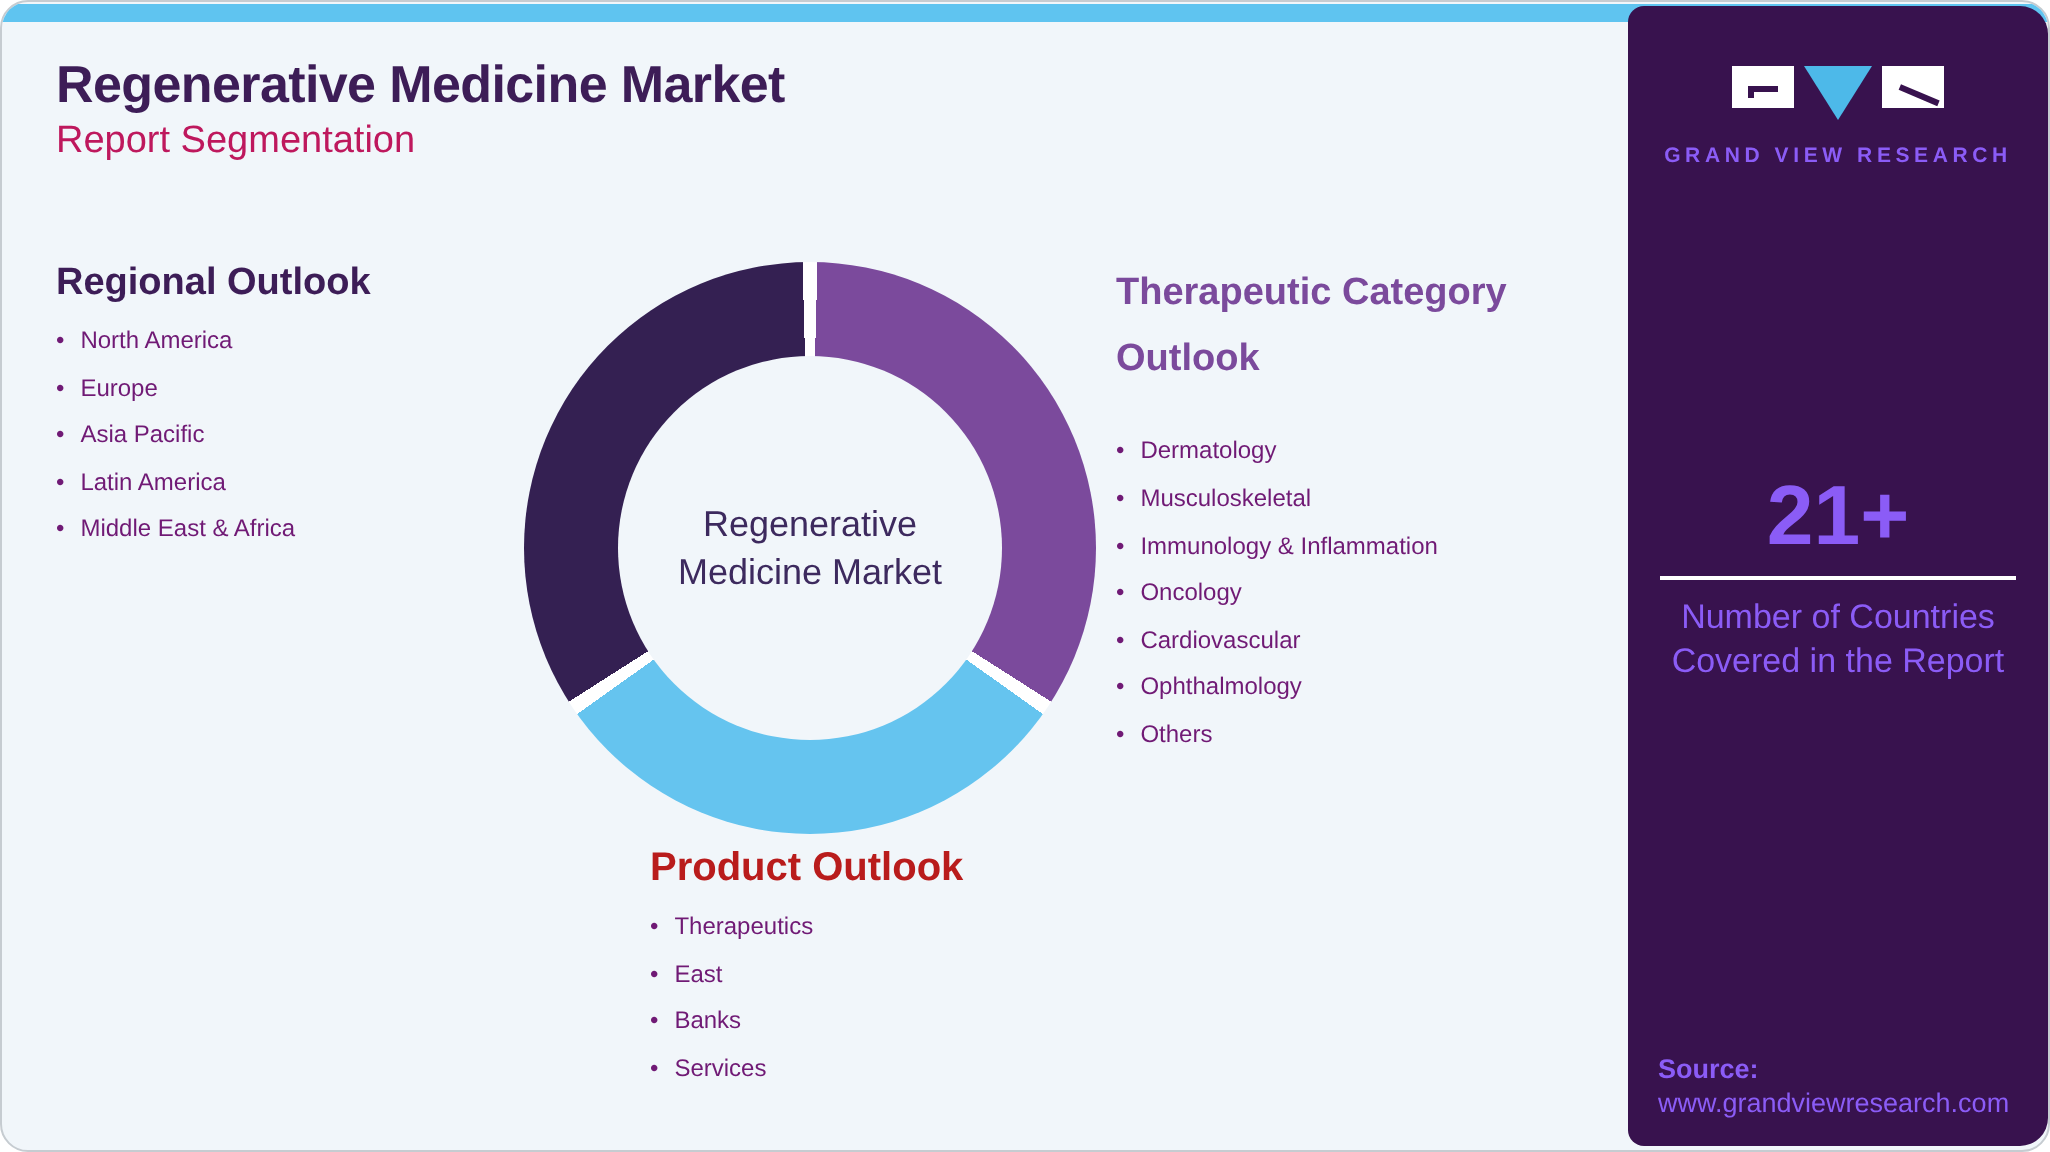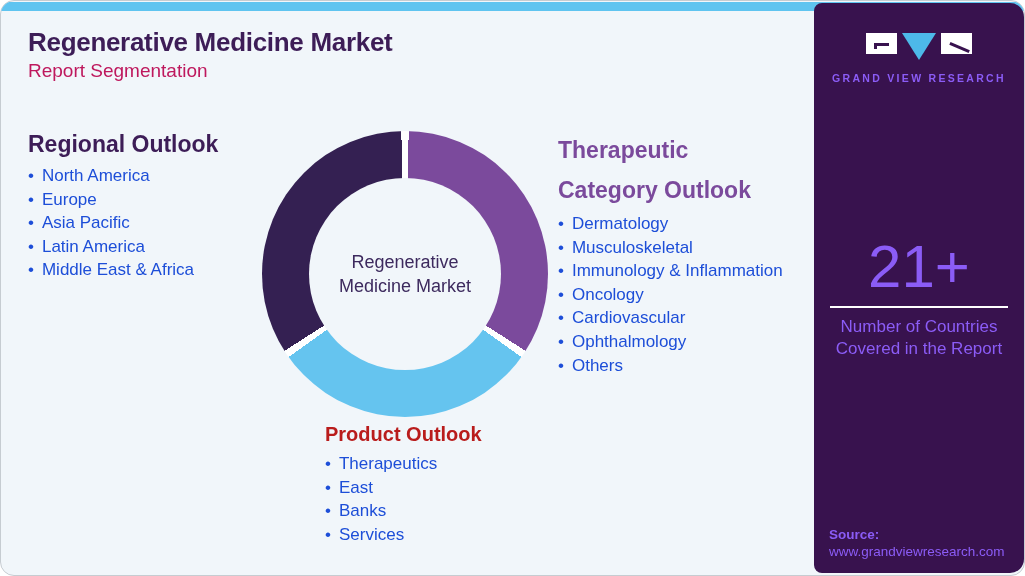--- a/index.html
+++ b/index.html
@@ -24,32 +24,32 @@
     position:absolute;left:27px;top:26px;margin:0;
     font-size:26px;font-weight:800;letter-spacing:-0.3px;
     color:#3d1d57;
   }
   .page-subtitle{
     position:absolute;left:27px;top:59px;
     font-size:19px;color:#be185d;
   }
   .section{position:absolute;}
   .section h2{
-    margin:0 0 6px 0;font-size:23px;font-weight:bold;
+    margin:0 0 6px 0;font-size:19px;font-weight:bold;
   }
   .section ul{list-style:none;margin:0;padding:0;}
   .section li{
-    font-size:17px;color:#1d4ed8;line-height:23.6px;
+    font-size:12px;color:#701a75;line-height:23.6px;
     white-space:nowrap;
   }
   .section li::before{content:"•";margin-right:8px;}
   .sec-regional{left:27px;top:130px;}
   .sec-regional h2{color:#3d1d57;}
   .sec-therapeutic{left:557px;top:130px;}
-  .sec-therapeutic h2{color:#7b4a9c;width:220px;line-height:1.72;margin-bottom:2px;}
+  .sec-therapeutic h2{color:#7b4a9c;width:220px;line-height:1.72;margin-bottom:18px;}
   .sec-product{left:324px;top:422px;}
   .sec-product h2{color:#b91c1c;font-size:20px;}
   
   .donut{
     position:absolute;left:261px;top:130px;width:286px;height:286px;
   }
   .donut-ring{
     position:absolute;inset:0;border-radius:50%;
     background:#ccc;
   }
@@ -81,21 +81,21 @@
   }
   .r-slash{
     position:absolute;left:9px;top:9px;width:21px;height:2.5px;background:#38124e;
     transform:rotate(23deg);transform-origin:left center;
   }
   .brand{
     margin-top:11px;font-size:10.5px;font-weight:bold;letter-spacing:2.3px;
     white-space:nowrap;
   }
   .stat{position:absolute;top:234px;left:0;right:0;text-align:center;}
-  .stat-value{font-size:60px;font-weight:400;line-height:1;text-align:center;}
+  .stat-value{font-size:42px;font-weight:700;line-height:1;text-align:center;}
   .stat-divider{width:178px;height:2px;background:#ffffff;margin:9px auto 8px auto;}
   .stat-label{width:185px;margin:0 auto;font-size:17px;line-height:21.5px;}
   .source{position:absolute;left:15px;bottom:14px;text-align:left;}
   .source-label{font-size:13.5px;font-weight:bold;line-height:19px;}
   .source-url{font-size:13.5px;}
 </style>
 </head>
 <body>
 
 <div class="card">

